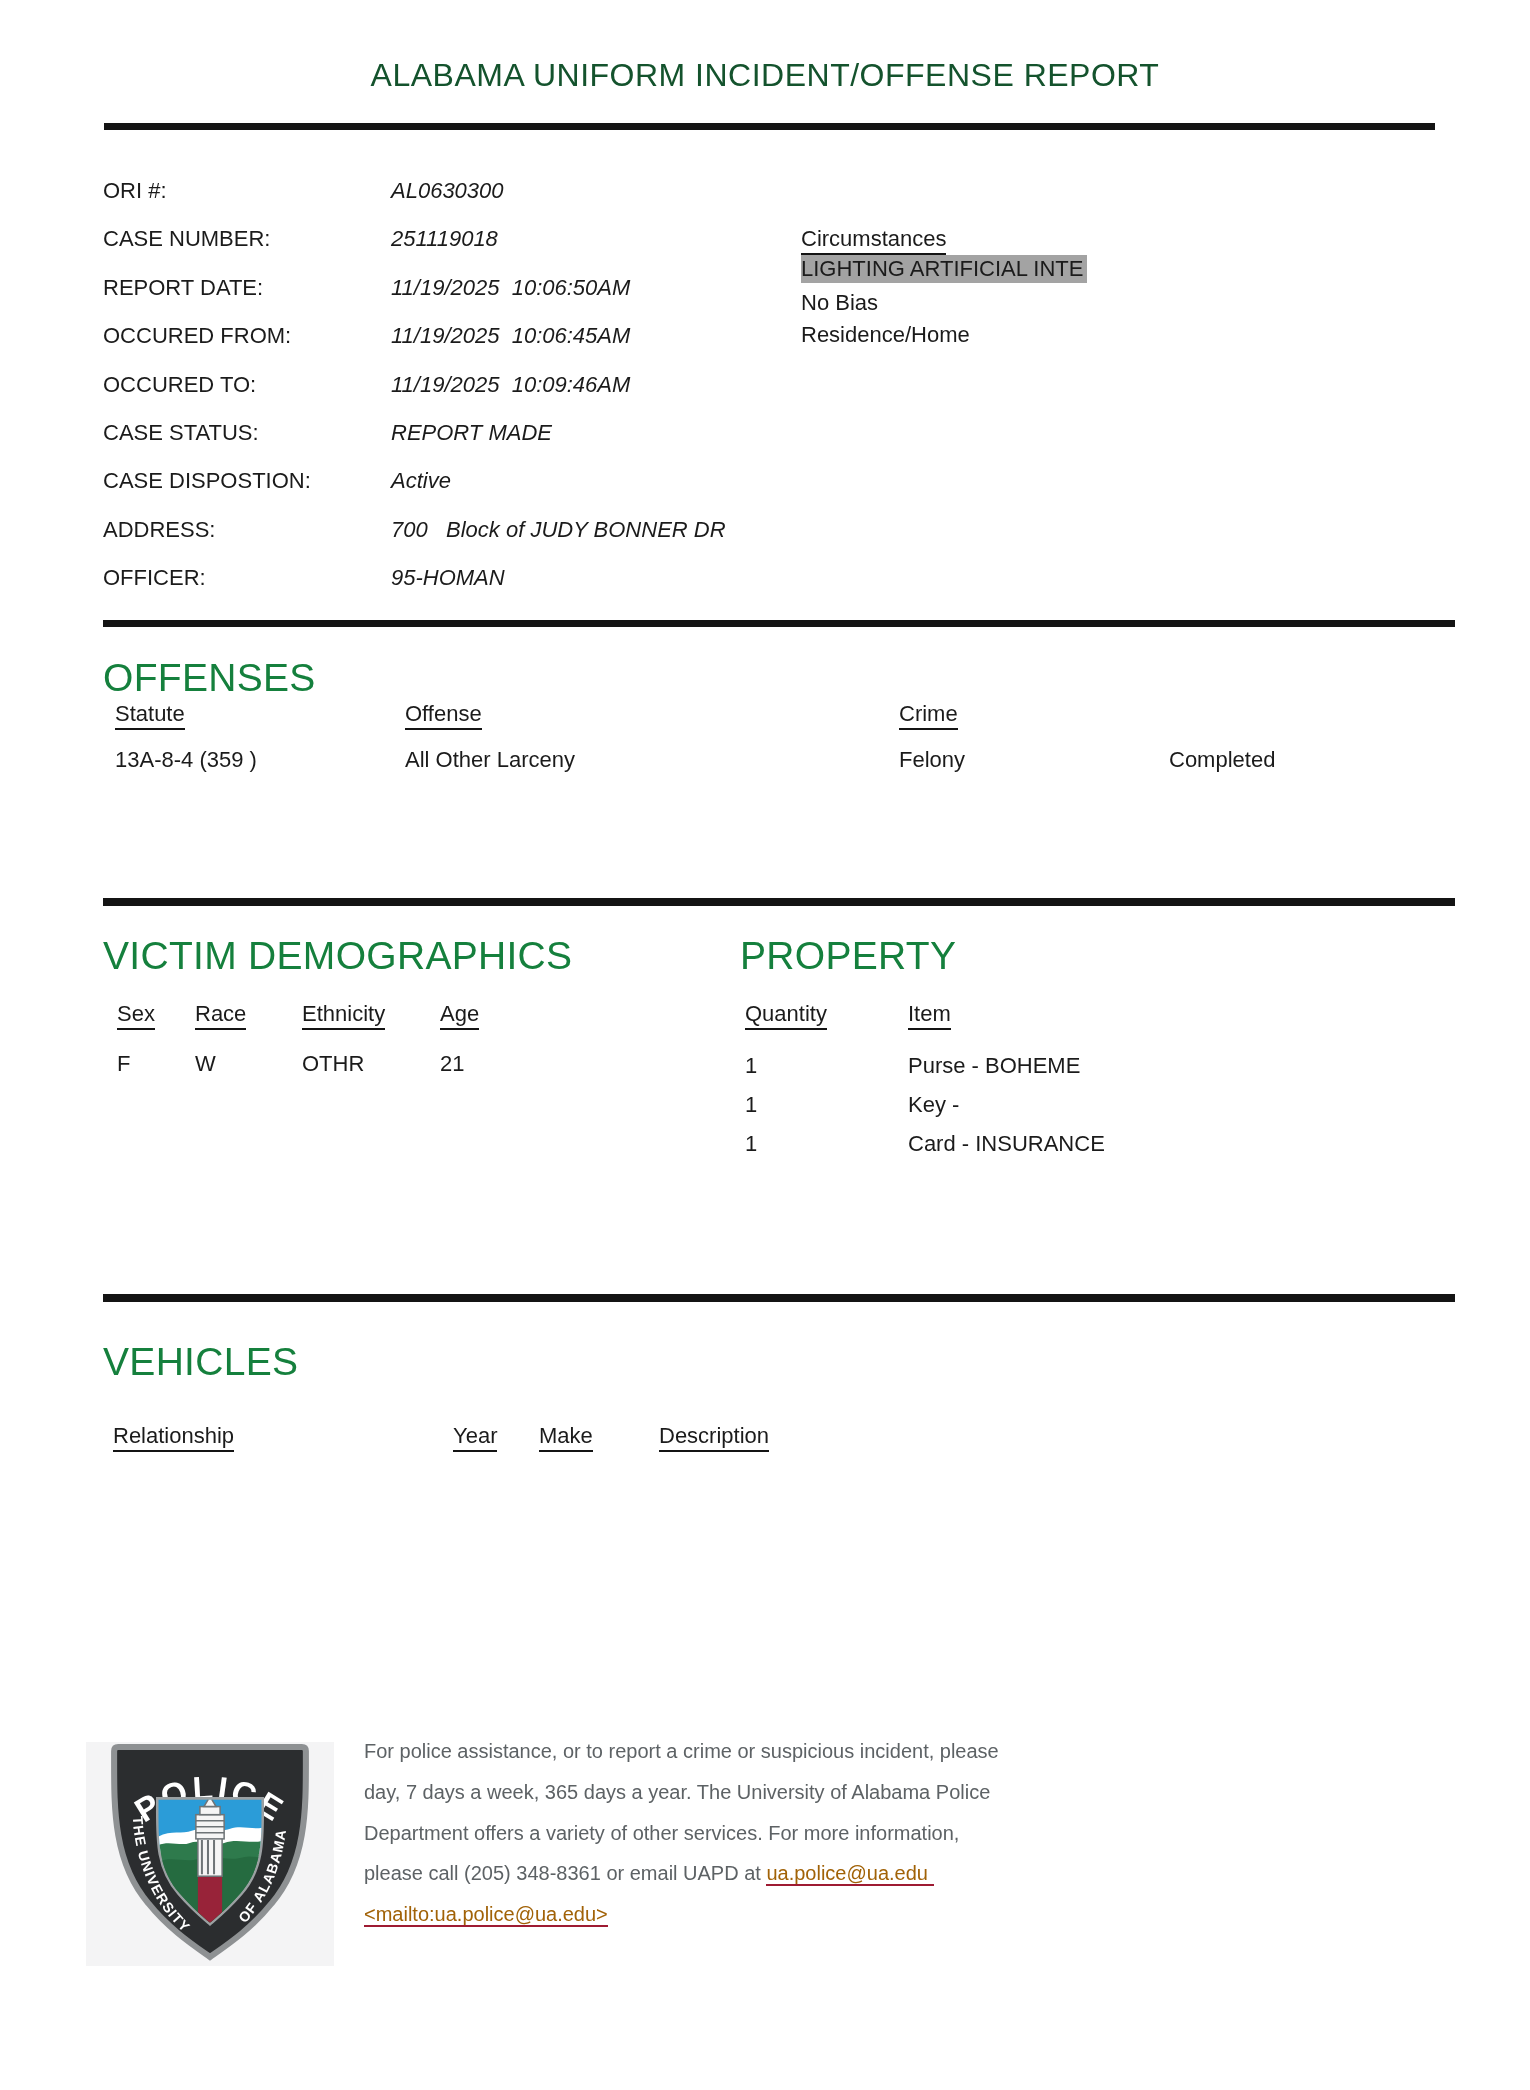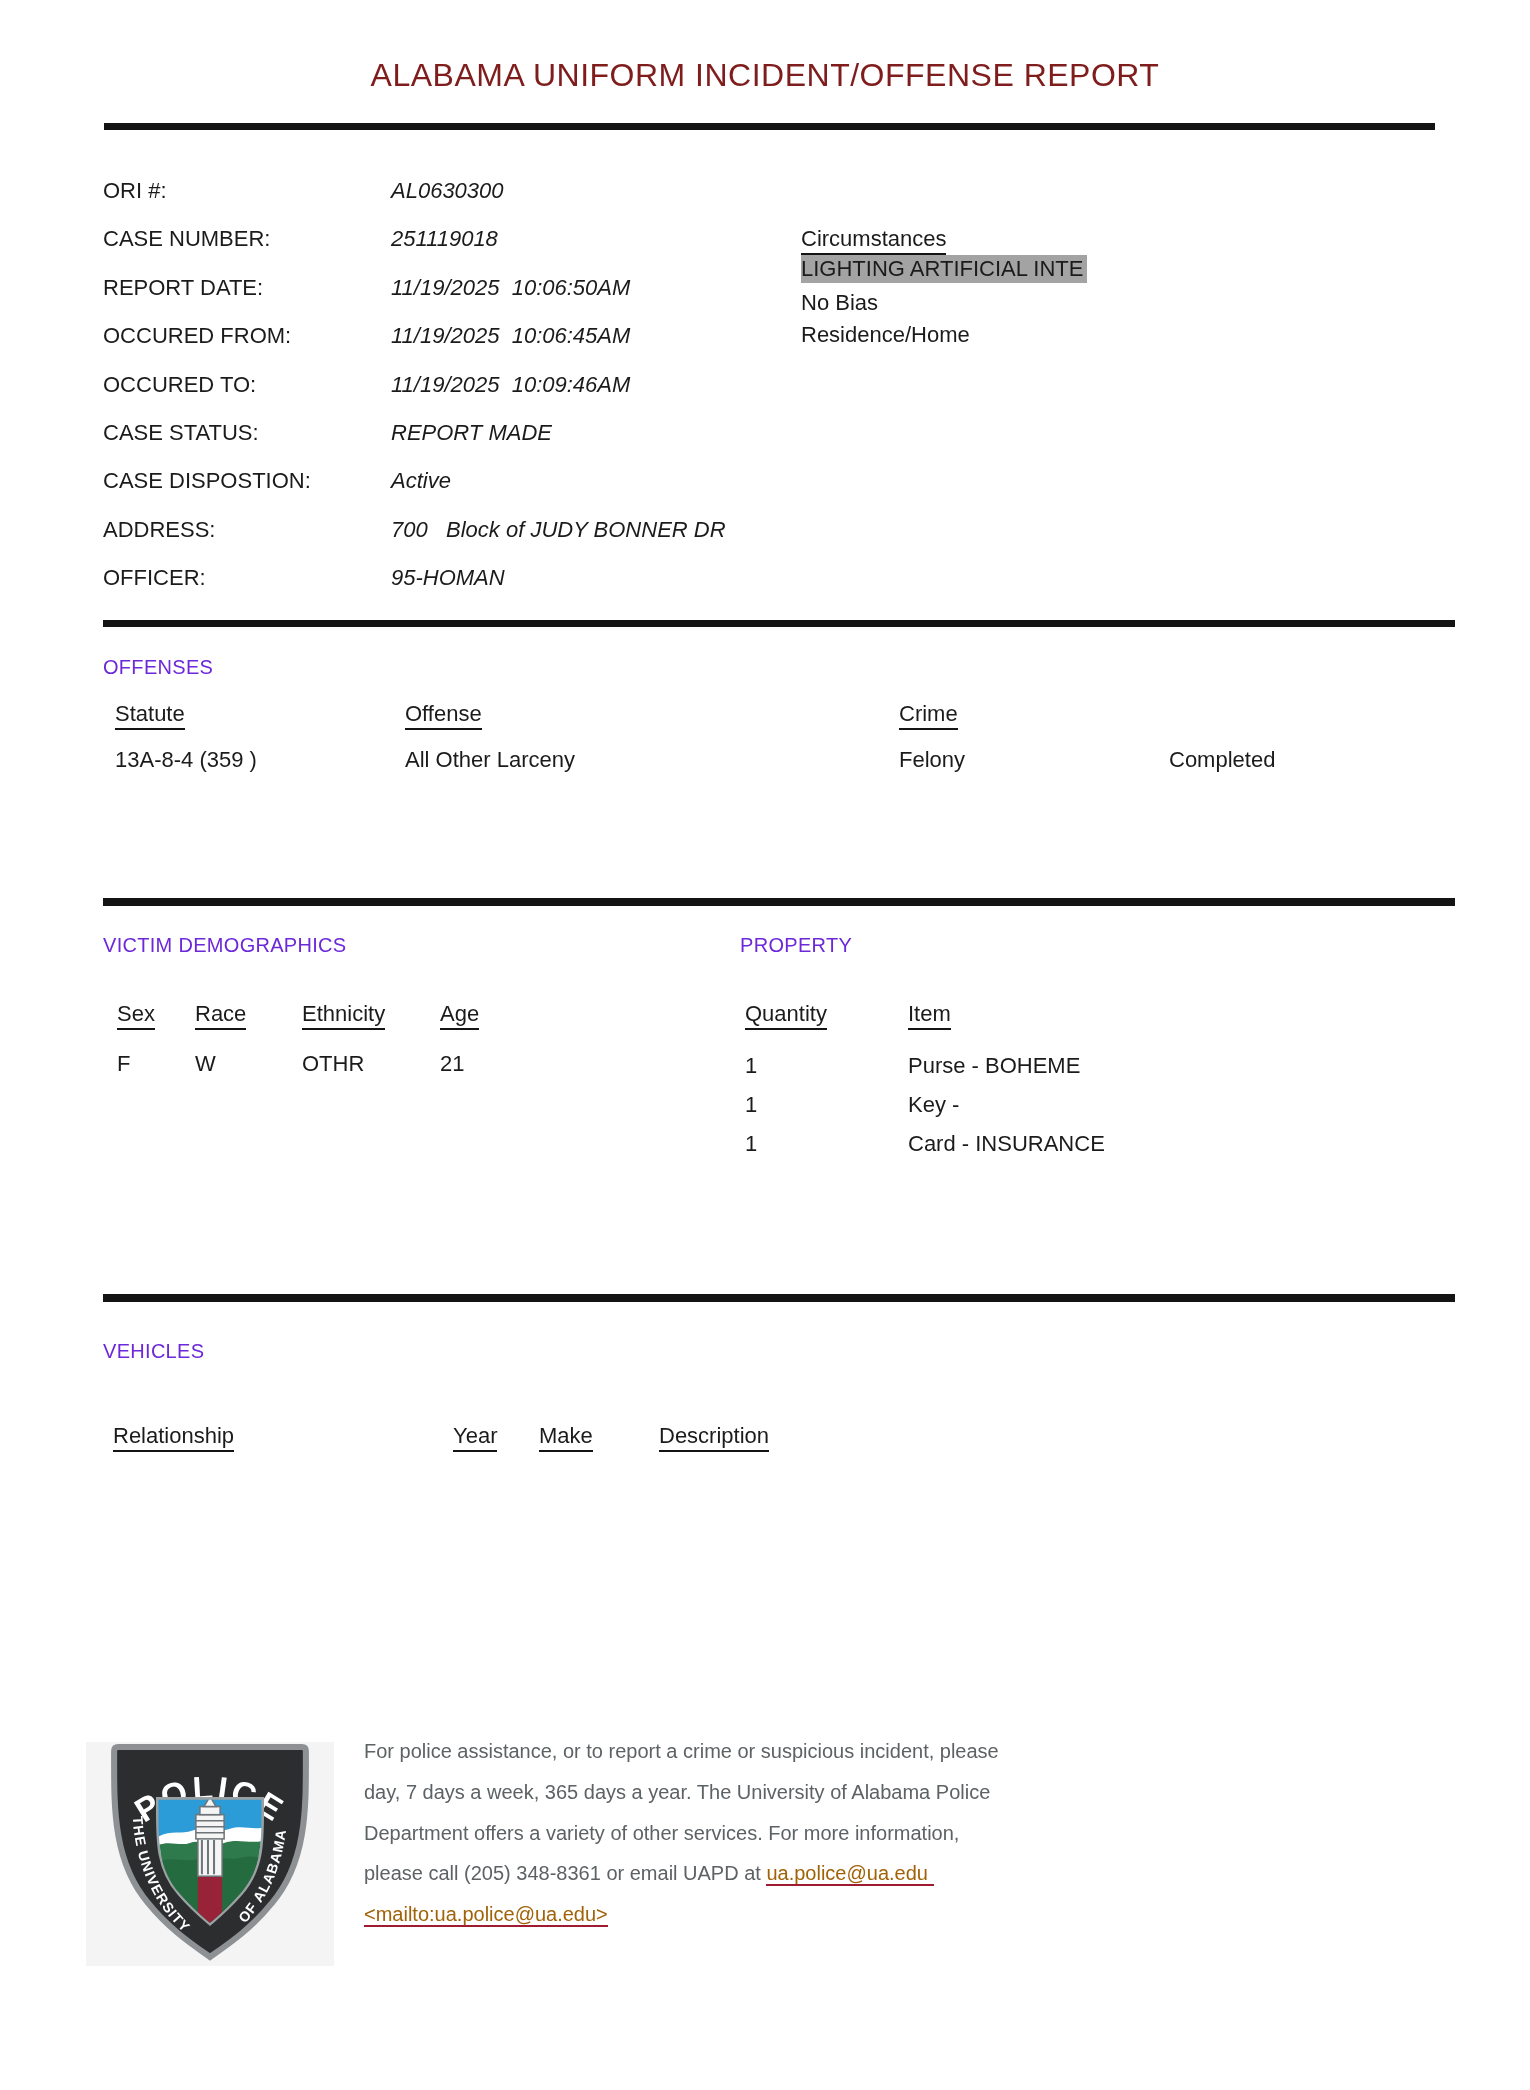--- a/index.html
+++ b/index.html
@@ -3,32 +3,32 @@
 <meta charset="utf-8">
 <style>
   html,body{margin:0;padding:0;background:#fff;}
   .page{
     position:relative;width:1530px;height:2090px;background:#ffffff;
     font-family:"Liberation Sans","DejaVu Sans",sans-serif;color:#1b1b1b;overflow:hidden;
   }
   .abs{position:absolute;line-height:1.15;white-space:pre;}
   .title{
     left:0;top:57px;width:1530px;text-align:center;
-    font-size:32px;color:#7f1d1d;letter-spacing:0.5px;
+    font-size:32px;color:#14532d;letter-spacing:0.5px;
   }
   .rule{position:absolute;background:#141414;}
   .rule1{left:104px;top:123px;width:1331px;height:7px;}
   .rule2{left:103px;top:620px;width:1352px;height:7px;}
   .rule3{left:103px;top:898px;width:1352px;height:8px;}
   .rule4{left:103px;top:1294px;width:1352px;height:8px;}
   .lbl{position:absolute;left:103px;font-size:22px;}
   .val{position:absolute;left:391px;font-size:22px;font-style:italic;}
   .circ{left:801px;font-size:22px;margin-top:48px;}
   .uh{display:inline-block;border-bottom:2.5px solid #141414;padding-bottom:2px;}
-  .h2{font-size:20px;color:#6d28d9;letter-spacing:0.3px;}
+  .h2{font-size:39px;color:#15803d;letter-spacing:0.3px;}
   .th{font-size:22px;}
   .td{font-size:22px;}
   .hl{background:#a3a3a3;padding:1px 4px 2px 0;}
   .footer-text{position:absolute;left:364px;top:1740px;width:990px;color:#5d6265;font-size:20px;}
   .f-line{height:40.8px;white-space:pre;}
   .mail-link{color:#a16207;border-bottom:2.5px solid #9E1B32;text-decoration:none;cursor:pointer;}
   .badge-box{position:absolute;left:86px;top:1742px;width:248px;height:224px;background:#f4f4f5;
     display:flex;align-items:flex-start;justify-content:center;}
 </style>
 </head>

